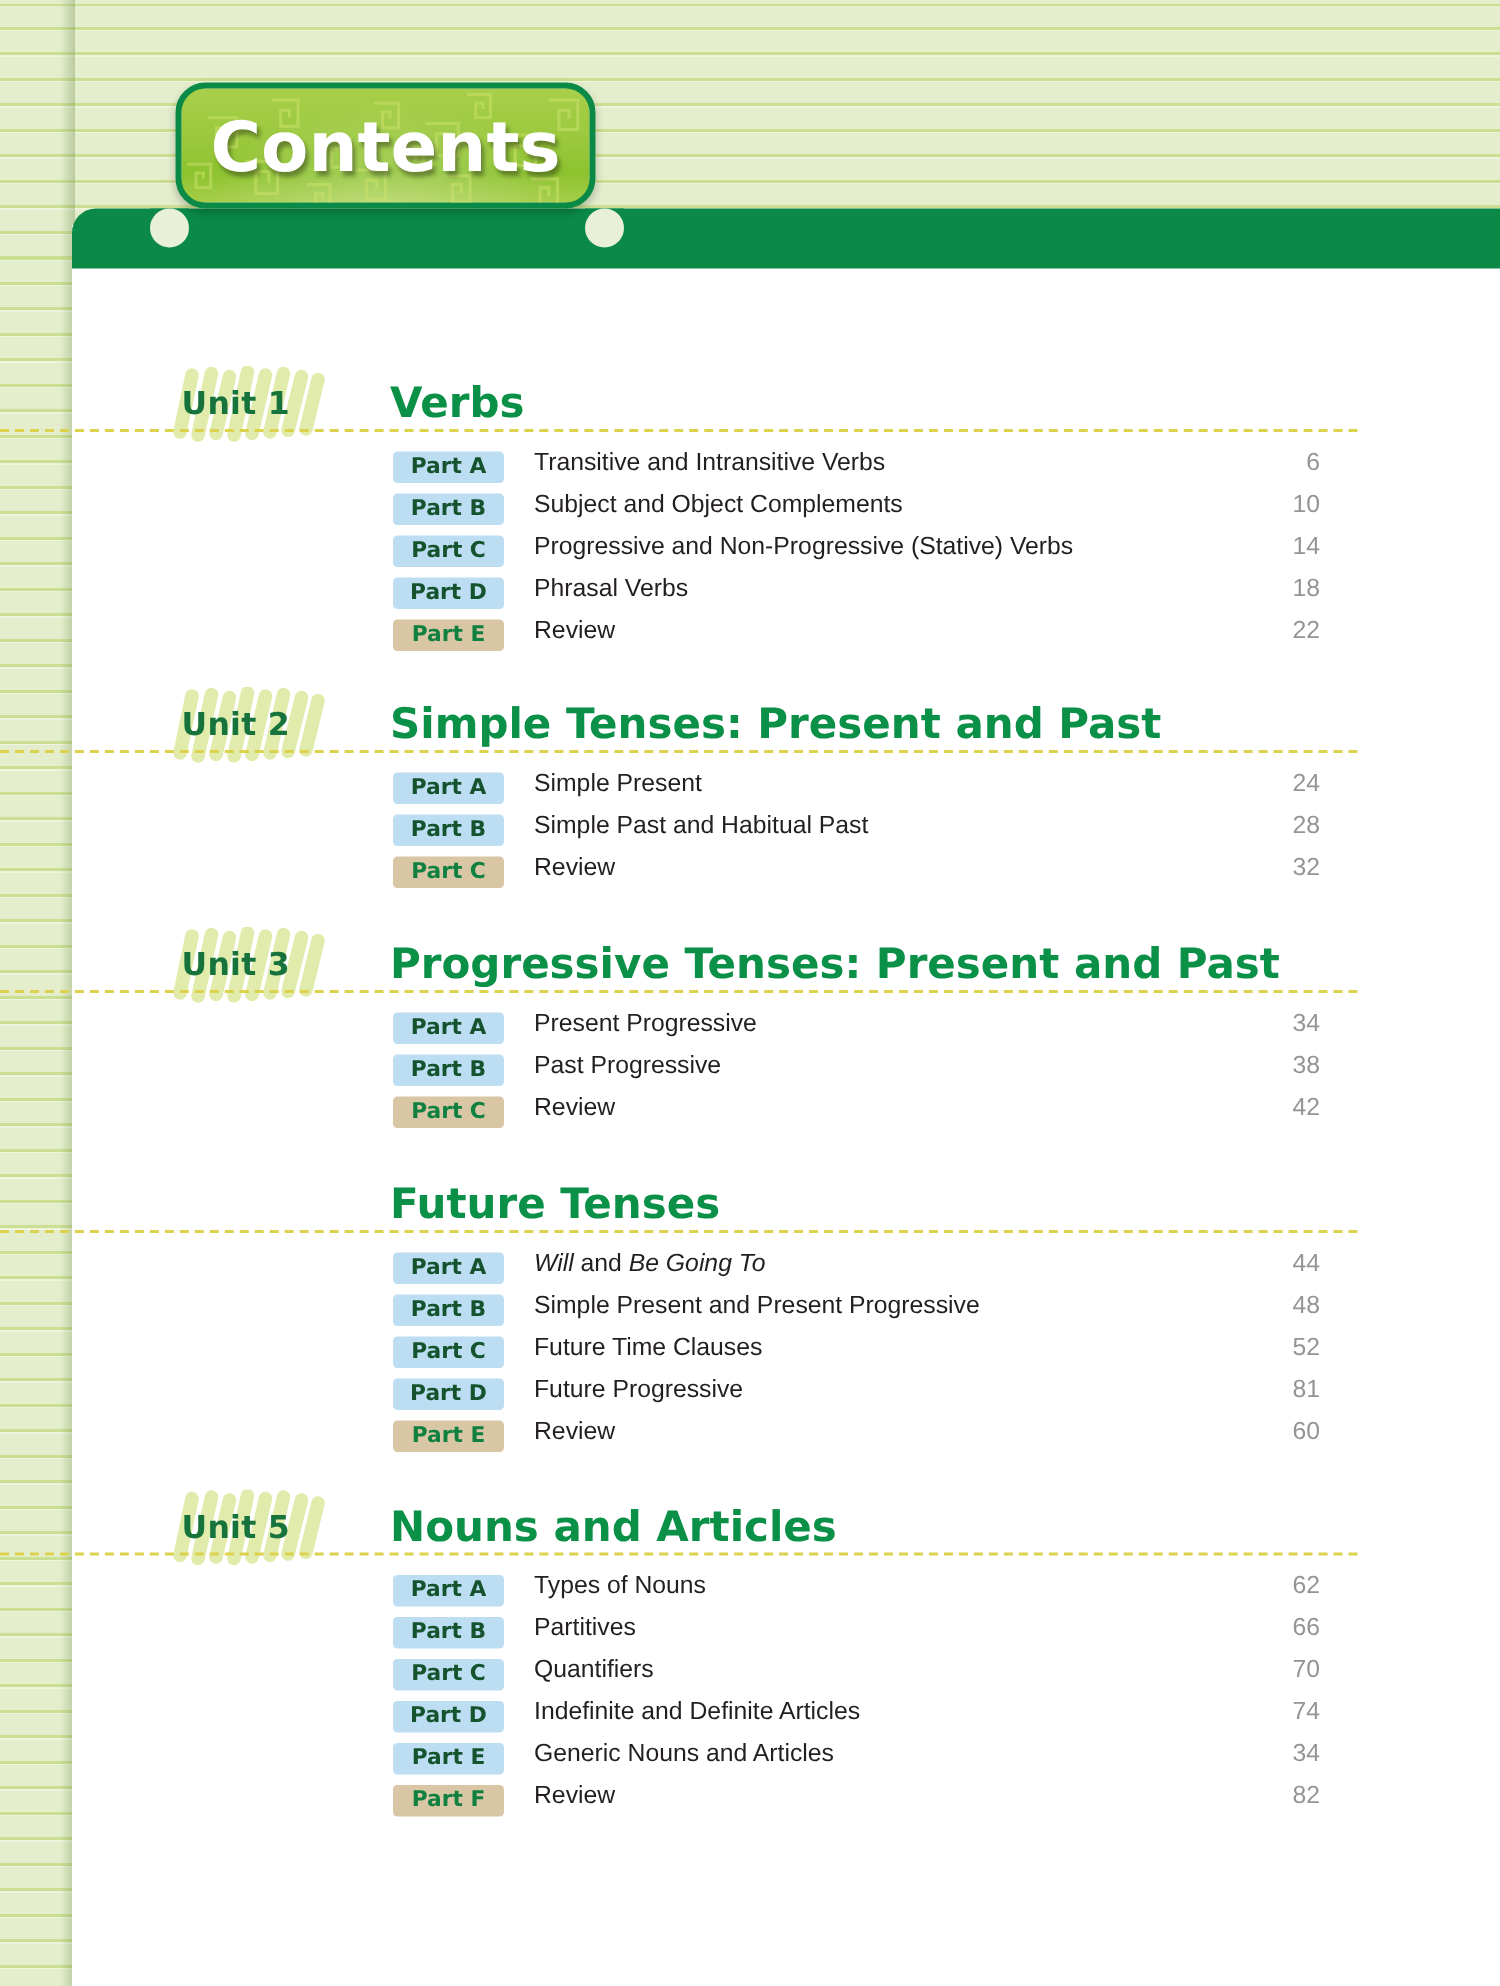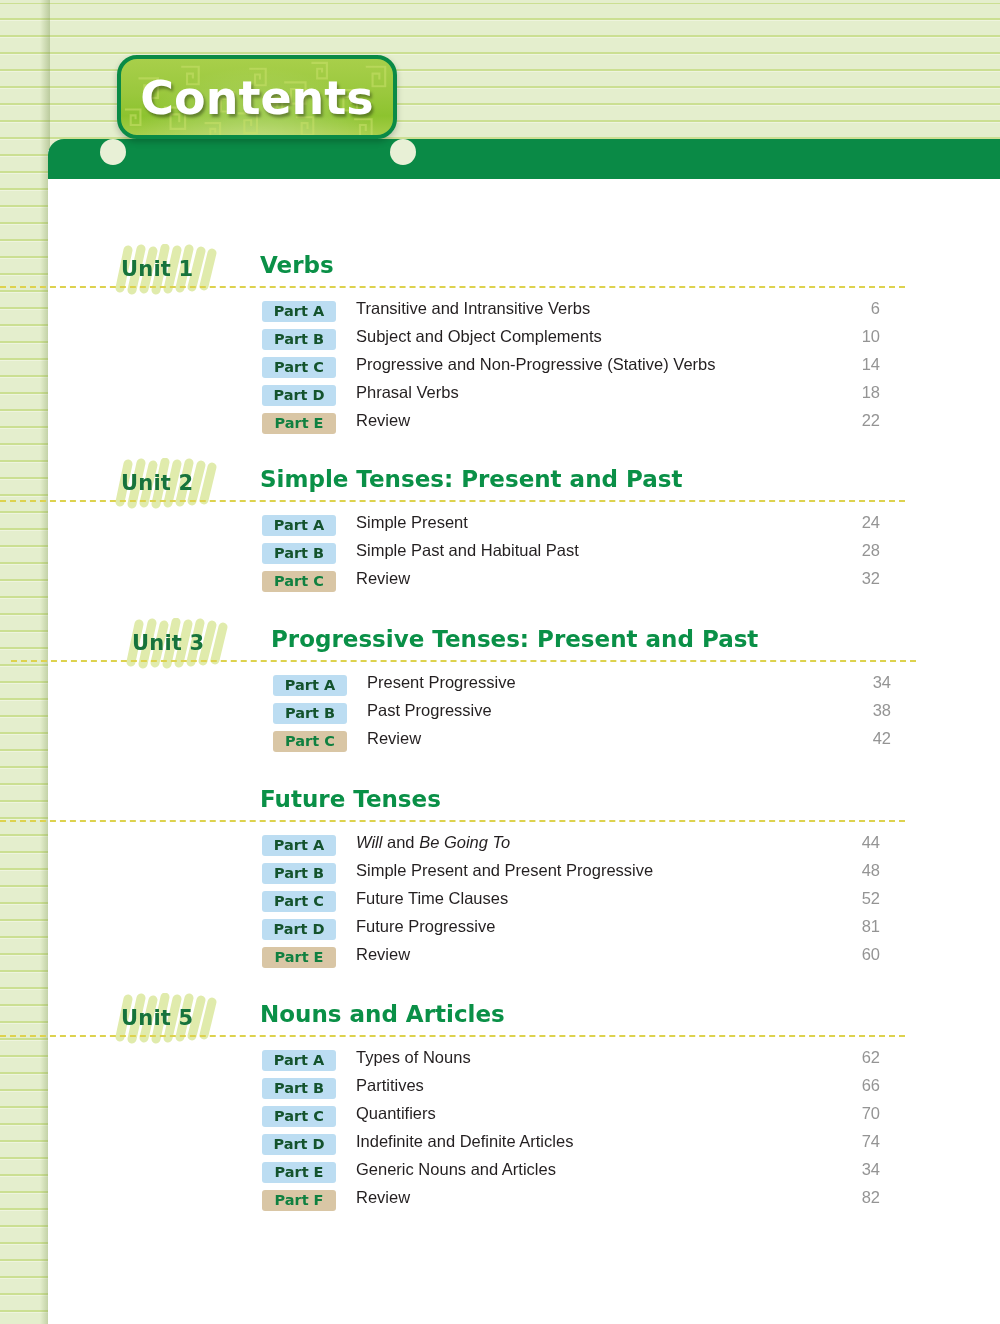--- a/index.html
+++ b/index.html
@@ -97,21 +97,21 @@
   }
   .unit-badge-label{
     position:absolute; left:13px; top:7px;
     font-size:21px; font-weight:bold; color:#16733c;
     font-family:"DejaVu Sans", sans-serif;
     letter-spacing:0.2px;
     white-space:nowrap;
   }
   .unit-title{
     position:absolute; left:260px; top:2px;
-    font-size:23px; font-weight:bold; color:#0a9047;
+    font-size:28px; font-weight:bold; color:#0a9047;
     font-family:"DejaVu Sans", sans-serif;
     white-space:nowrap;
   }
   .unit-rule{
     position:absolute; left:0; top:36px; width:905px; height:0;
     border-top:2px dashed #ddd24e;
   }
 
   .parts{ padding-top:6px; }
   .part-row{
@@ -280,21 +280,21 @@
         </div>
         <div class="part-row review">
           <div class="part-badge">
             <span>Part C</span>
           </div>
           <div class="part-title">Review</div>
           <div class="part-page">32</div>
         </div>
       </div>
     </div>
-    <div class="unit" style="position: absolute; left: 0px; top: 624px; width: 1000px; padding-left: 11px;">
+    <div class="unit" style="position: absolute; left: 0px; top: 624px; width: 1000px;">
       <div class="unit-head">
         <div class="unit-badge">
           <svg class="scribble" viewBox="0 0 120 52">
             <g stroke="#dfeaa8" stroke-width="9" stroke-linecap="round" fill="none" opacity="0.95">
               <path d="M12 44 L20 6"></path>
               <path d="M24 46 L33 5"></path>
               <path d="M36 45 L45 7"></path>
               <path d="M48 46 L57 4"></path>
               <path d="M60 45 L69 6"></path>
               <path d="M72 44 L81 5"></path>

